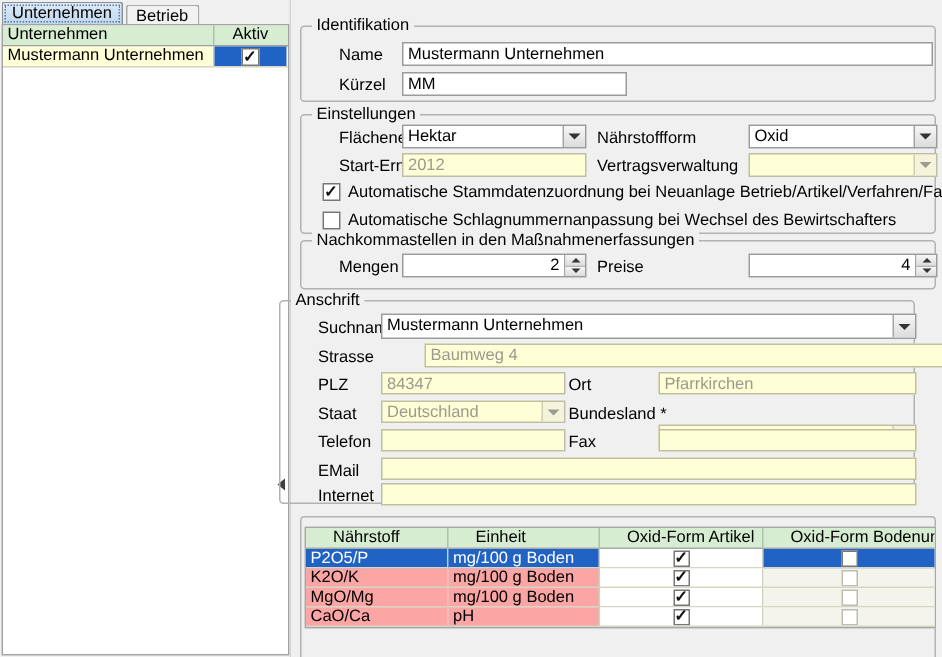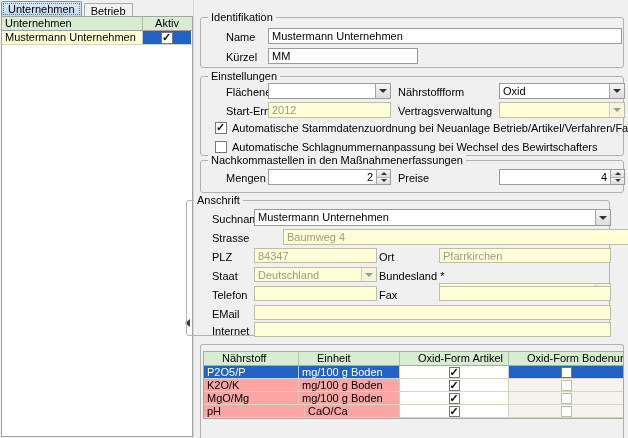--- a/index.html
+++ b/index.html
@@ -114,20 +114,21 @@
   <div class="inp" style="left:67px; top:30px; width:150px; height:16px;">
     <span class="val">MM</span>
   </div>
 </div>
 
 <div class="gb" style="left:200px; top:76px; width:424px; height:80px;">
   <span class="gb-title">Einstellungen</span>
 
   <span class="lbl" style="left:25px; top:9px;">Flächeneinheit</span>
   <div class="combo" style="left:67px; top:6px; width:123px; height:16px;">
+    <span class="val">Hektar</span>
     <span class="btn">
         <span class="tri-down"></span>
       </span>
   </div>
 
   <span class="lbl" style="left:197px; top:9px;">Nährstoffform</span>
   <div class="combo" style="left:298px; top:6px; width:126px; height:16px;">
     <span class="val">Oxid</span>
     <span class="btn">
         <span class="tri-down"></span>
@@ -284,22 +285,22 @@
       <div class="tc col1 yellowc">mg/100 g Boden</div>
       <div class="tc col2 cbc">
           <span class="cb small checked"></span>
         </div>
       <div class="tc col3 cbc dimc">
           <span class="cb small dim"></span>
         </div>
     </div>
 
     <div class="nt-row">
+      <div class="tc col0 yellowc">CaO/Ca</div>
       <div class="tc col1 yellowc">pH</div>
-      <div class="tc col0 yellowc">CaO/Ca</div>
       <div class="tc col2 cbc">
           <span class="cb small checked"></span>
         </div>
       <div class="tc col3 cbc dimc">
           <span class="cb small dim"></span>
         </div>
     </div>
   </div>
 </div>
 

